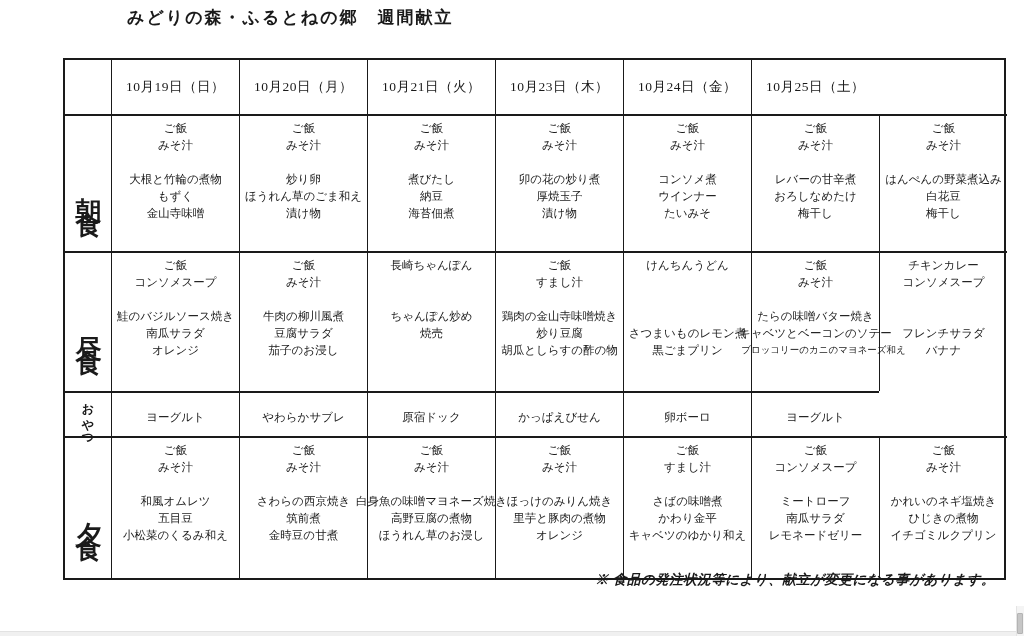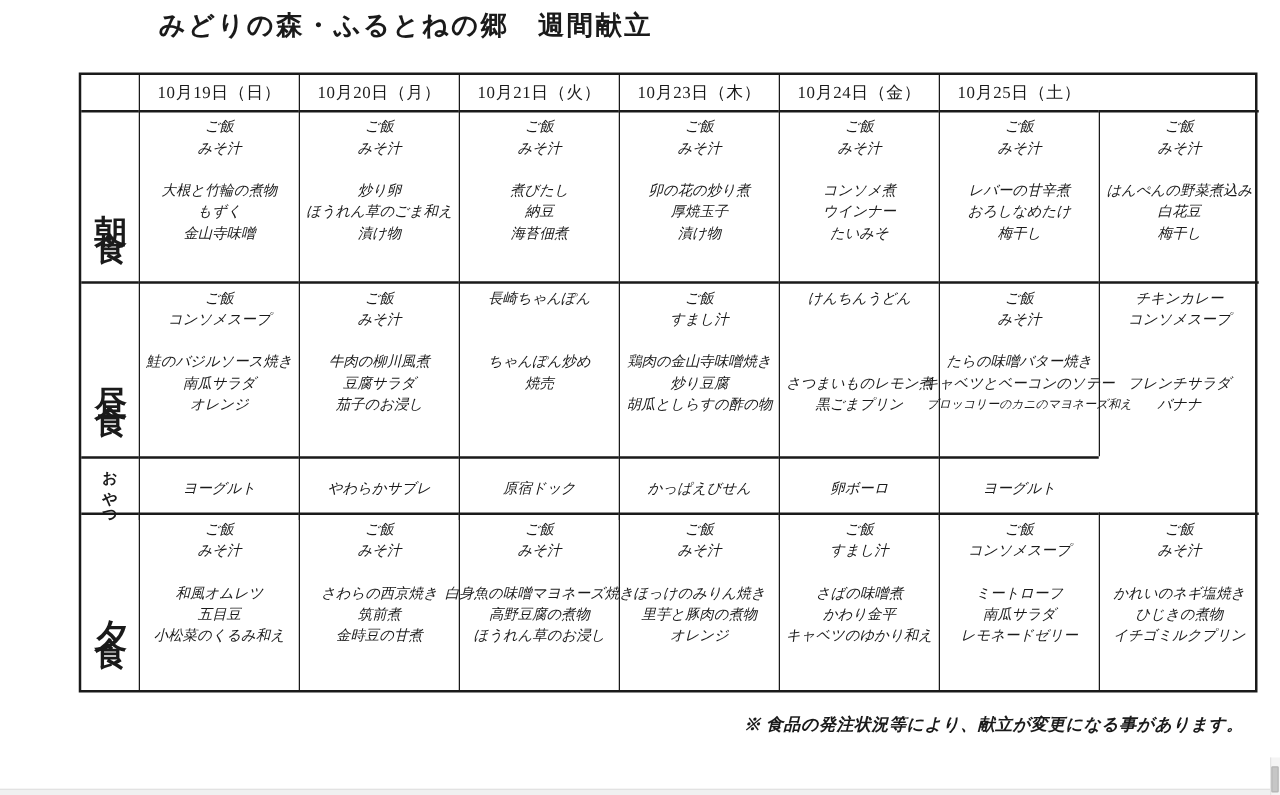--- a/index.html
+++ b/index.html
@@ -9,33 +9,33 @@
   *{box-sizing:border-box;}
   html,body{margin:0;padding:0;}
   body{
     width:1024px;height:636px;position:relative;overflow:hidden;
     background:var(--paper);
     font-family:"Liberation Serif","DejaVu Serif",serif;
     color:var(--ink);
   }
   .page-title{
     position:absolute;left:127px;top:6px;
-    font-size:21px;font-weight:bold;letter-spacing:2px;
+    font-size:17px;font-weight:bold;letter-spacing:2px;
     white-space:pre;
   }
   .menu-table{
     position:absolute;left:63px;top:58px;width:943px;
     border:2px solid var(--ink);
     background:var(--paper);
   }
   .trow{
     display:grid;
     grid-template-columns:46px repeat(7,128px);
   }
-  .trow.head{height:28px;}
+  .trow.head{height:54px;}
   .trow.row-breakfast{height:137px;}
   .trow.row-lunch{height:140px;}
   .trow.row-snack{height:45px;}
   .trow.row-dinner{height:142px;}
   .cell{
     border-left:1px solid var(--ink);
     border-top:2px solid var(--ink);
     overflow:visible;
     display:flex;flex-direction:column;align-items:center;
   }
@@ -55,21 +55,20 @@
     padding-top:14px;line-height:1;
   }
   .trow.row-snack .vlabel{
     font-size:12px;font-weight:600;letter-spacing:2px;padding-top:2px;
   }
   .menu-cell{
     padding-top:4px;
     font-size:11.5px;
     line-height:17px;
     text-align:right;
-    font-style:italic;
   }
   .trow.row-snack .menu-cell{justify-content:center;padding-top:0;}
   .line{height:17px;white-space:nowrap;}
   .line.small{font-size:9.5px;margin-left:16px;}
   .footnote{
     position:absolute;left:595px;top:571px;
     font-size:13.5px;font-weight:bold;letter-spacing:0.5px;
     white-space:nowrap;
     font-style:italic;
   }

